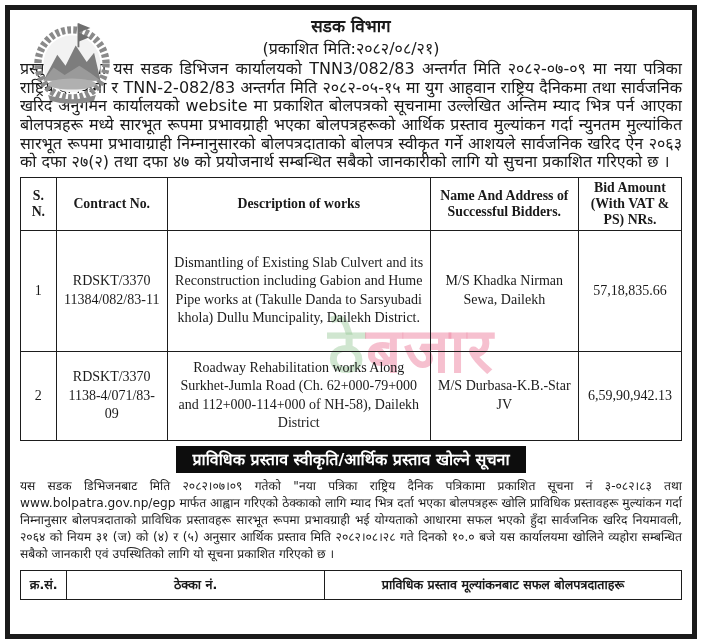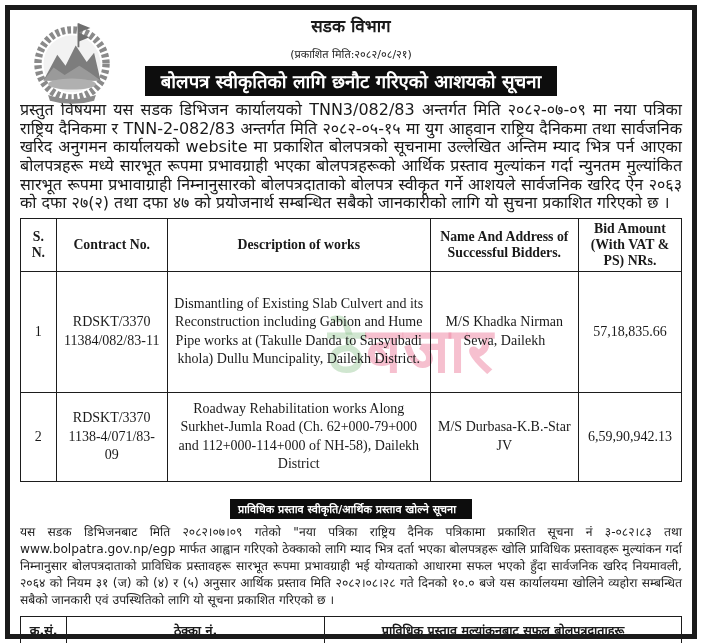--- a/index.html
+++ b/index.html
@@ -12,29 +12,29 @@
   .doc{
     border:5px solid #1b1b1b;height:100%;box-sizing:border-box;
     padding:2px 10px 4px 10px;position:relative;background:#ffffff;
   }
   .content{position:relative;z-index:1;}
   
   .hdr{position:relative;text-align:center;padding-top:4px;}
   .emblem{position:absolute;left:6px;top:2px;width:92px;height:96px;}
   .dept{font-size:17px;font-weight:bold;line-height:1.25;}
   .divn{font-size:21px;font-weight:bold;line-height:1.3;}
-  .pub{font-size:11px;margin-top:9px;}
+  .pub{font-size:16px;margin-top:0;}
   
   .banner{
     display:block;width:fit-content;margin:5px auto 5px auto;
     background:#0d0d0d;color:#ffffff;font-weight:bold;
     padding:2px 16px 3px 16px;
   }
   .banner.b1{font-size:18.5px;}
-  .banner.b2{font-size:11px;margin-top:17px;padding-left:8px;}
+  .banner.b2{font-size:16px;margin-top:5px;}
   
   .para{font-size:16px;line-height:18.6px;text-align:justify;margin:1px 0 5px 0;}
   .para.p2{font-size:12.2px;line-height:17px;margin-top:2px;}
   
   table{width:100%;border-collapse:collapse;table-layout:fixed;background:transparent;}
   th,td{border:1.6px solid #1d1d1d;padding:2px 5px;vertical-align:middle;text-align:center;background:transparent;}
   .t1 th{font-size:13.8px;font-weight:bold;white-space:pre-line;height:44px;}
   .t1 td{font-size:14px;line-height:1.32;margin-left:40px;}
   .t1 .r1 td{height:116px;}
   .t1 .r2 td{height:84px;}
@@ -67,21 +67,20 @@
           <ellipse cx="50" cy="76" rx="26" ry="6" fill="#b0b0b0"></ellipse>
           <line x1="57" y1="10" x2="57" y2="36" stroke="#6f6f6f" stroke-width="2"></line>
           <path d="M57,10 L70,15 L57,20 Z" fill="#6f6f6f"></path>
           <path d="M57,20 L69,25 L57,30 Z" fill="#6f6f6f"></path>
           <path d="M24,88 Q50,97 76,88 L74,94 Q50,101 26,94 Z" fill="#8a8a8a"></path>
         </svg>
         <div class="dept nep">सडक विभाग</div>
         <div class="pub nep">(प्रकाशित मिति:२०८२/०८/२१)</div>
       </div>
 
-      <div class="banner b1 nep">बोलपत्र स्वीकृतिको लागि छनौट गरिएको आशयको सूचना</div>
 
       <div class="para nep">प्रस्तुत विषयमा यस सडक डिभिजन कार्यालयको TNN3/082/83 अन्तर्गत मिति २०८२-०७-०९ मा नया पत्रिका राष्ट्रिय दैनिकमा र TNN-2-082/83 अन्तर्गत मिति २०८२-०५-१५ मा युग आहवान राष्ट्रिय दैनिकमा तथा सार्वजनिक खरिद अनुगमन कार्यालयको website मा प्रकाशित बोलपत्रको सूचनामा उल्लेखित अन्तिम म्याद भित्र पर्न आएका बोलपत्रहरू मध्ये सारभूत रूपमा प्रभावग्राही भएका बोलपत्रहरूको आर्थिक प्रस्ताव मुल्यांकन गर्दा न्युनतम मुल्यांकित सारभूत रूपमा प्रभावाग्राही निम्नानुसारको बोलपत्रदाताको बोलपत्र स्वीकृत गर्ने आशयले सार्वजनिक खरिद ऐन २०६३ को दफा २७(२) तथा दफा ४७ को प्रयोजनार्थ  सम्बन्धित सबैको जानकारीको लागि यो सुचना प्रकाशित गरिएको छ ।</div>
 
       <table class="t1">
         <colgroup>
           <col style="width:5.4%">
             <col style="width:16.8%">
             <col style="width:39.8%">
             <col style="width:22.4%">
             <col style="width:15.6%">

